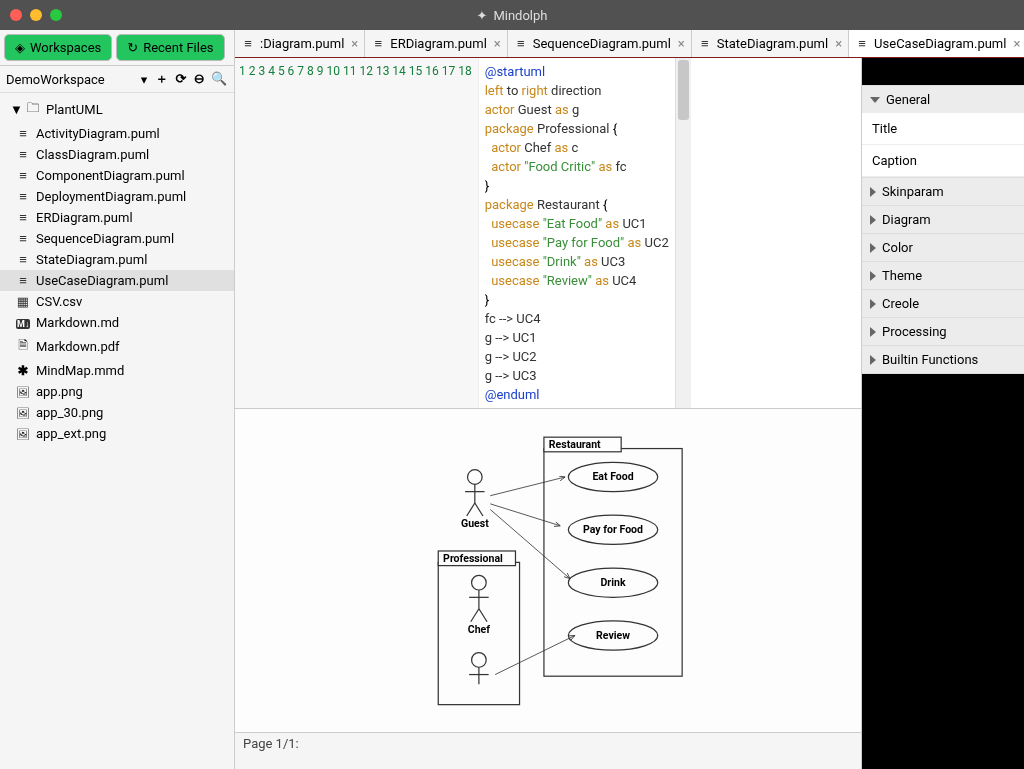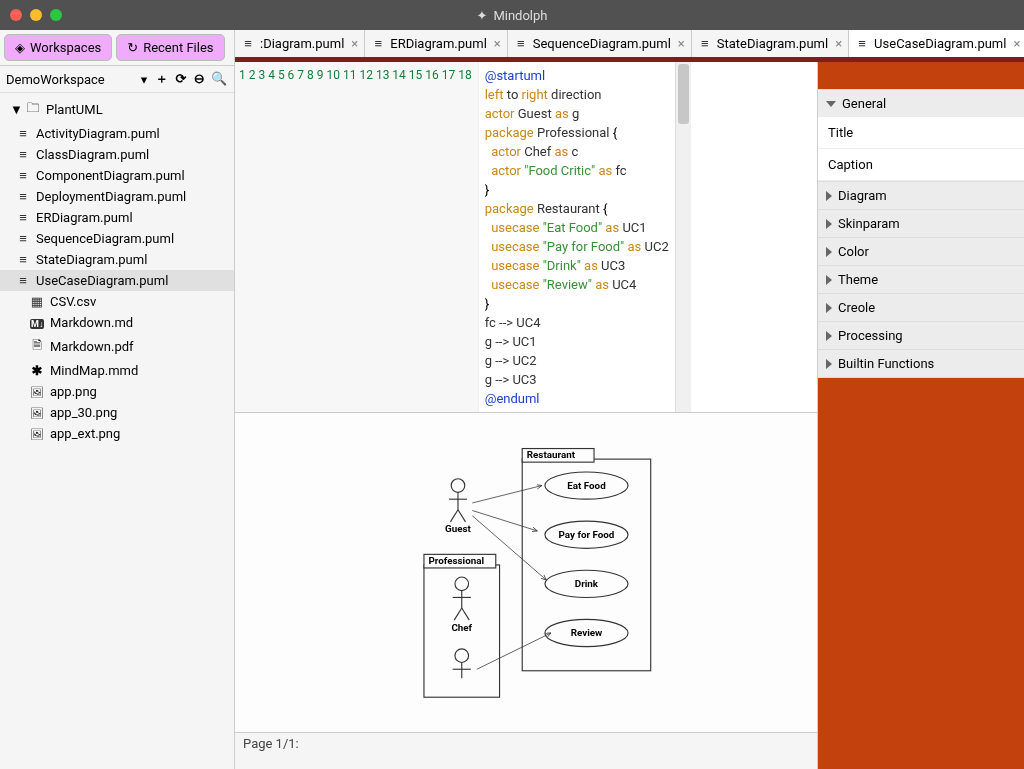--- a/index.html
+++ b/index.html
@@ -5,48 +5,48 @@
 *{box-sizing:border-box;margin:0;padding:0;font-family:-apple-system,BlinkMacSystemFont,"Segoe UI",Roboto,sans-serif;font-size:13px}
 body{background:#f0f0f0;width:1024px;height:769px;overflow:hidden;display:flex;flex-direction:column}
 .titlebar{height:30px;background:#515151;display:flex;align-items:center;padding:0 10px;color:#ddd;position:relative}
 .traffic{display:flex;gap:8px}
 .dot{width:12px;height:12px;border-radius:50%}
 .dot.r{background:#ff5f57}.dot.y{background:#febc2e}.dot.g{background:#28c840}
 .app-title{position:absolute;left:50%;transform:translateX(-50%);font-size:13px;display:flex;gap:6px;align-items:center}
 .main{flex:1;display:flex;overflow:hidden}
 .sidebar{width:235px;background:#f5f5f5;border-right:1px solid #ccc;display:flex;flex-direction:column}
 .sb-tabs{display:flex;border-bottom:1px solid #ccc;padding:4px;gap:4px}
-.sb-tab{flex:none;padding:5px 10px;border:1px solid #bbb;border-radius:5px;background:#f0abfc;display:flex;gap:5px;align-items:center;cursor:pointer}
+.sb-tab{flex:none;padding:5px 10px;border:1px solid #bbb;border-radius:5px;background:#22c55e;display:flex;gap:5px;align-items:center;cursor:pointer}
 .ws-row{display:flex;align-items:center;padding:4px 6px;gap:4px;border-bottom:1px solid #ddd}
 .ws-name{flex:1}
 .ws-tools span{margin-left:4px;cursor:pointer;font-weight:bold}
 .tree{flex:1;overflow:auto;padding-top:2px}
 .tree-item{display:flex;align-items:center;gap:6px;padding:3px 6px 3px 10px;cursor:pointer}
 .tree-item.folder{font-weight:400}
-.tree-item.lvl1{padding-left:30px}
+.tree-item.lvl1{padding-left:16px}
 .tree-item.lvl2{padding-left:16px}
 .tree-item.sel{background:#e0e0e0}
 .disclosure{width:10px;display:inline-block}
 .ficon{width:14px;display:inline-block;text-align:center}
 .content{flex:1;display:flex;flex-direction:column;overflow:hidden}
-.tabs{display:flex;border-bottom:5px solid #7f1d1d;background:#f5f5f5;align-items:flex-end}
+.tabs{display:flex;border-bottom:1px solid #7f1d1d;background:#f5f5f5;align-items:flex-end}
 .tab{padding:6px 6px;border-right:1px solid #ccc;display:flex;gap:5px;align-items:center;cursor:pointer;font-size:12.5px;white-space:nowrap}
 .tab.active{background:#fff}
 .tab .x{color:#888;margin-left:2px}
 .editor-area{flex:1;display:flex;overflow:hidden}
 .edsplit{flex:1;display:flex;flex-direction:column;overflow:hidden}
 .codewrap{flex:0 0 340px;display:flex;background:#fff;border-bottom:1px solid #ccc;position:relative;font-family:Menlo,Consolas,monospace}
 .gutter{background:#f7f7f7;color:#15803d;text-align:right;padding:4px 6px 4px 4px;border-right:1px solid #eee;font-size:12px;line-height:19px;user-select:none}
 .code{padding:4px 6px;white-space:pre;font-size:13px;line-height:19px}
 .kw{color:#c8881a}.dir{color:#1a3fc8}.str{color:#3a8f3a}.id{color:#333}.as{color:#c8881a}
 .scroll-v{width:16px;background:#f0f0f0;border-left:1px solid #ddd;position:relative}
 .scroll-v .thumb{position:absolute;left:2px;right:2px;top:2px;height:60px;background:#c7c7c7;border-radius:3px}
 .preview{flex:1;background:#fdfdfd;overflow:hidden;position:relative}
 .statusbar{height:37px;border-top:1px solid #ccc;background:#f5f5f5;padding:3px 8px;font-size:12px;color:#444}
-.inspector{width:207px;background:#c2410c;border-left:1px solid #ccc;display:flex;flex-direction:column;overflow:hidden}
+.inspector{width:163px;background:#000000;border-left:1px solid #ccc;display:flex;flex-direction:column;overflow:hidden}
 .insp-sec{border-bottom:1px solid #ddd}
 .insp-head{padding:6px 8px;cursor:pointer;display:flex;gap:6px;align-items:center;background:#ececec}
 .insp-item{padding:8px 10px;border-bottom:1px solid #eee;background:#fff;cursor:pointer}
 .chev{display:inline-block;width:0;height:0}
 .chev.r{border-top:5px solid transparent;border-bottom:5px solid transparent;border-left:6px solid #666}
 .chev.d{border-left:5px solid transparent;border-right:5px solid transparent;border-top:6px solid #666}
 svg{display:block}
 .puml-icon::before{content:"≡";font-weight:bold;color:#333}
 .csv-icon::before{content:"▦";color:#333}
 .md-icon::before{content:"M↓";font-size:9px;font-weight:bold;background:#333;color:#fff;padding:0 1px;border-radius:2px}
@@ -301,27 +301,27 @@
             <div class="insp-head">
               <span class="chev d"></span>
               <span>General</span>
             </div>
             <div class="insp-item">Title</div>
             <div class="insp-item">Caption</div>
           </div>
           <div class="insp-sec">
             <div class="insp-head">
               <span class="chev r"></span>
+              <span>Skinparam</span>
+            </div>
+          </div>
+          <div class="insp-sec">
+            <div class="insp-head">
+              <span class="chev r"></span>
               <span>Diagram</span>
-            </div>
-          </div>
-          <div class="insp-sec">
-            <div class="insp-head">
-              <span class="chev r"></span>
-              <span>Skinparam</span>
             </div>
           </div>
           <div class="insp-sec">
             <div class="insp-head">
               <span class="chev r"></span>
               <span>Color</span>
             </div>
           </div>
           <div class="insp-sec">
             <div class="insp-head">

